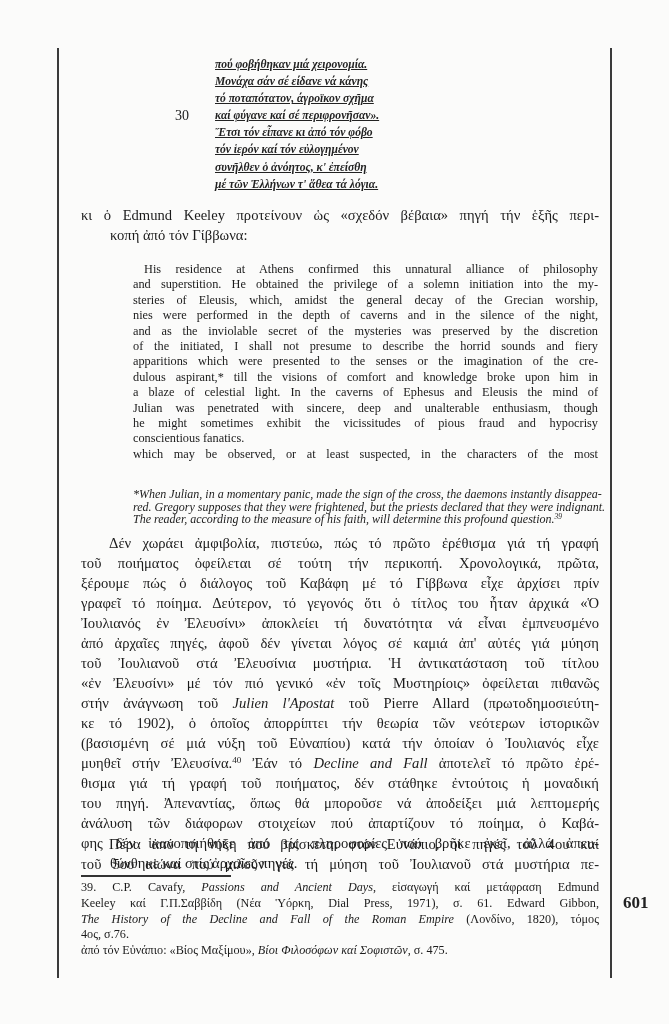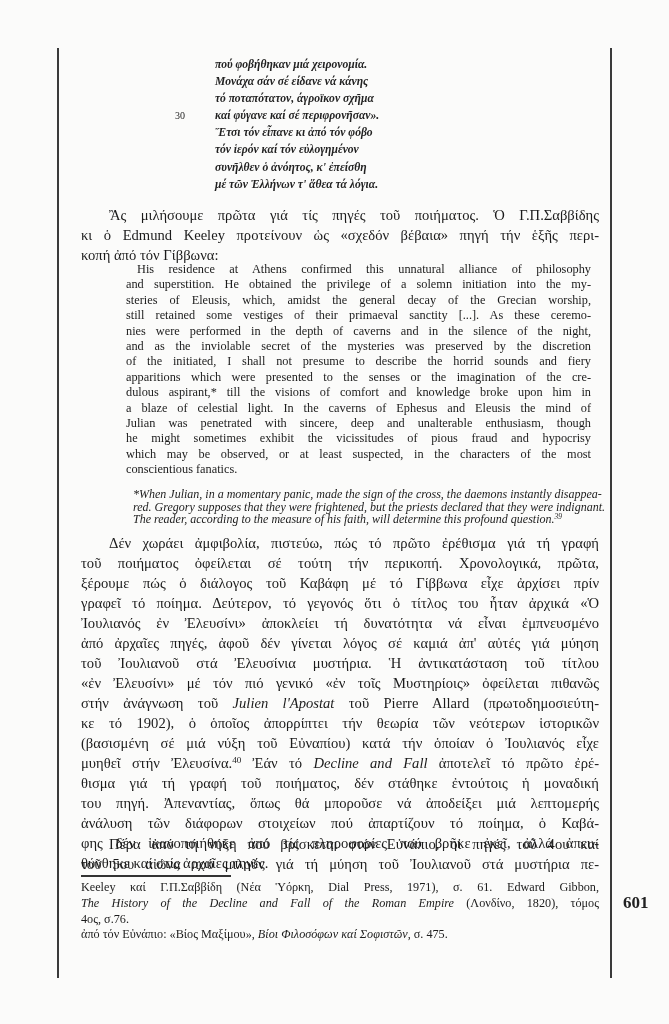--- a/index.html
+++ b/index.html
@@ -6,31 +6,31 @@
   body {
     width: 669px; height: 1024px; background: #fbfbfa; position: relative; overflow: hidden;
     font-family: "Liberation Serif", "DejaVu Serif", serif; color: #1a1a1a;
   }
   .rule-v { position: absolute; top: 48px; width: 2px; height: 930px; background: #3a3a3a; }
   .rule-left { left: 57px; }
   .rule-right { left: 610px; }
 
   .poem { position: absolute; left: 215px; top: 56px; width: 330px;
     font-style: italic; font-weight: bold; font-size: 11.6px; line-height: 17.1px; color: #222; }
-  .poem .line { position: relative; white-space: nowrap; }
-  .poem .lnum { position: absolute; left: -40px; font-style: normal; font-weight: normal; font-size: 10px; }
+  .poem .line { position: relative; white-space: nowrap; text-decoration: underline; }
+  .poem .lnum { position: absolute; left: -40px; font-style: normal; font-weight: normal; font-size: 14px; }
 
   .body-text { position: absolute; left: 81px; width: 518px; font-size: 14.6px; line-height: 20px;
     text-align: justify; color: #1b1b1b; }
   .body-text .l { display: block; text-align-last: justify; white-space: nowrap; }
-  .body-text .l.last { text-align-last: left; }
+  .body-text .l.last { text-align-last: left; margin-left: 29px; }
   .body-text .ind { padding-left: 28px; }
 
   .p1 { top: 205px; }
-  .quote { position: absolute; left: 126px; top: 262px; width: 465px; font-size: 12.3px; line-height: 15.4px; color: #1b1b1b; }
+  .quote { position: absolute; left: 133px; top: 262px; width: 465px; font-size: 12.3px; line-height: 15.4px; color: #1b1b1b; }
   .quote .l { display: block; text-align: justify; text-align-last: justify; white-space: nowrap; }
   .quote .l.first { padding-left: 11px; }
   .quote .l.last { text-align-last: left; }
 
   .qnote { position: absolute; left: 133px; top: 488px; width: 465px; font-size: 12px; line-height: 12.5px;
     font-style: italic; color: #1b1b1b; }
   .qnote .l { display: block; text-align-last: justify; white-space: nowrap; }
   .qnote .l.last { text-align-last: left; }
   sup { font-size: 0.62em; line-height: 0; vertical-align: 0.55em; }
 
@@ -56,40 +56,38 @@
   <div class="line">Μονάχα σάν σέ είδανε νά κάνης</div>
   <div class="line">τό ποταπότατον, άγροϊκον σχῆμα</div>
   <div class="line"><span class="lnum">30</span><span>καί φύγανε καί σέ περιφρονῆσαν».</span></div>
   <div class="line">Ἔτσι τόν εἶπανε κι ἀπό τόν φόβο</div>
   <div class="line">τόν ἱερόν καί τόν εὐλογημένον</div>
   <div class="line">συνῆλθεν ὁ ἀνόητος, κ' ἐπείσθη</div>
   <div class="line">μέ τῶν Ἑλλήνων τ' ἅθεα τά λόγια.</div>
 </div>
 
 <div class="body-text p1">
-  <span class="l ind">Ἂς μιλήσουμε πρῶτα γιά τίς πηγές τοῦ ποιήματος. Ὁ Γ.Π.Σαββίδης</span>
   <span class="l">κι ὁ Edmund Keeley προτείνουν ὡς «σχεδόν βέβαια» πηγή τήν ἑξῆς περι-</span>
   <span class="l last">κοπή ἀπό τόν Γίββωνα:</span>
 </div>
 
 <div class="quote">
   <span class="l first">His residence at Athens confirmed this unnatural alliance of philosophy</span>
   <span class="l">and superstition. He obtained the privilege of a solemn initiation into the my-</span>
   <span class="l">steries of Eleusis, which, amidst the general decay of the Grecian worship,</span>
-  <span class="l">still retained some vestiges of their primaeval sanctity [...]. As these ceremo-</span>
   <span class="l">nies were performed in the depth of caverns and in the silence of the night,</span>
   <span class="l">and as the inviolable secret of the mysteries was preserved by the discretion</span>
   <span class="l">of the initiated, I shall not presume to describe the horrid sounds and fiery</span>
   <span class="l">apparitions which were presented to the senses or the imagination of the cre-</span>
   <span class="l">dulous aspirant,* till the visions of comfort and knowledge broke upon him in</span>
   <span class="l">a blaze of celestial light. In the caverns of Ephesus and Eleusis the mind of</span>
   <span class="l">Julian was penetrated with sincere, deep and unalterable enthusiasm, though</span>
   <span class="l">he might sometimes exhibit the vicissitudes of pious fraud and hypocrisy</span>
+  <span class="l last">conscientious fanatics.</span>
   <span class="l">which may be observed, or at least suspected, in the characters of the most</span>
-  <span class="l last">conscientious fanatics.</span>
 </div>
 
 <div class="qnote">
   <span class="l">*When Julian, in a momentary panic, made the sign of the cross, the daemons instantly disappea-</span>
   <span class="l">red. Gregory supposes that they were frightened, but the priests declared that they were indignant.</span>
   <span class="l last"><span>The reader, according to the measure of his faith, will determine this profound question.</span><sup>39</sup></span>
 </div>
 
 <div class="body-text p2">
   <span class="l ind">Δέν χωράει ἀμφιβολία, πιστεύω, πώς τό πρῶτο ἐρέθισμα γιά τή γραφή</span>
@@ -112,19 +110,20 @@
 </div>
 
 <div class="body-text p3">
   <span class="l ind">Πέρα ἀπό τή νύξη πού βρίσκεται στόν Εὐνάπιο, οἱ πηγές τοῦ 4ου καί</span>
   <span class="l">τοῦ 5ου αἰώνα πού μιλοῦν γιά τή μύηση τοῦ Ἰουλιανοῦ στά μυστήρια πε-</span>
 </div>
 
 <div class="fn-rule"></div>
 
 <div class="footnotes">
+  <span class="l"><span>39. C.P. Cavafy, </span><i>Passions and Ancient Days</i><span>, εἰσαγωγή καί μετάφραση Edmund</span></span>
   <span class="l">Keeley καί Γ.Π.Σαββίδη (Νέα Ὑόρκη, Dial Press, 1971), σ. 61. Edward Gibbon,</span>
   <span class="l"><i>The History of the Decline and Fall of the Roman Empire</i><span> (Λονδίνο, 1820), τόμος</span></span>
   <span class="l last">4ος, σ.76.</span>
   <span class="l last"><span>ἀπό τόν Εὐνάπιο: «Βίος Μαξίμου», </span><i>Βίοι Φιλοσόφων καί Σοφιστῶν</i><span>, σ. 475.</span></span>
 </div>
 
 <div class="page-number">601</div>
 
 </body></html>

